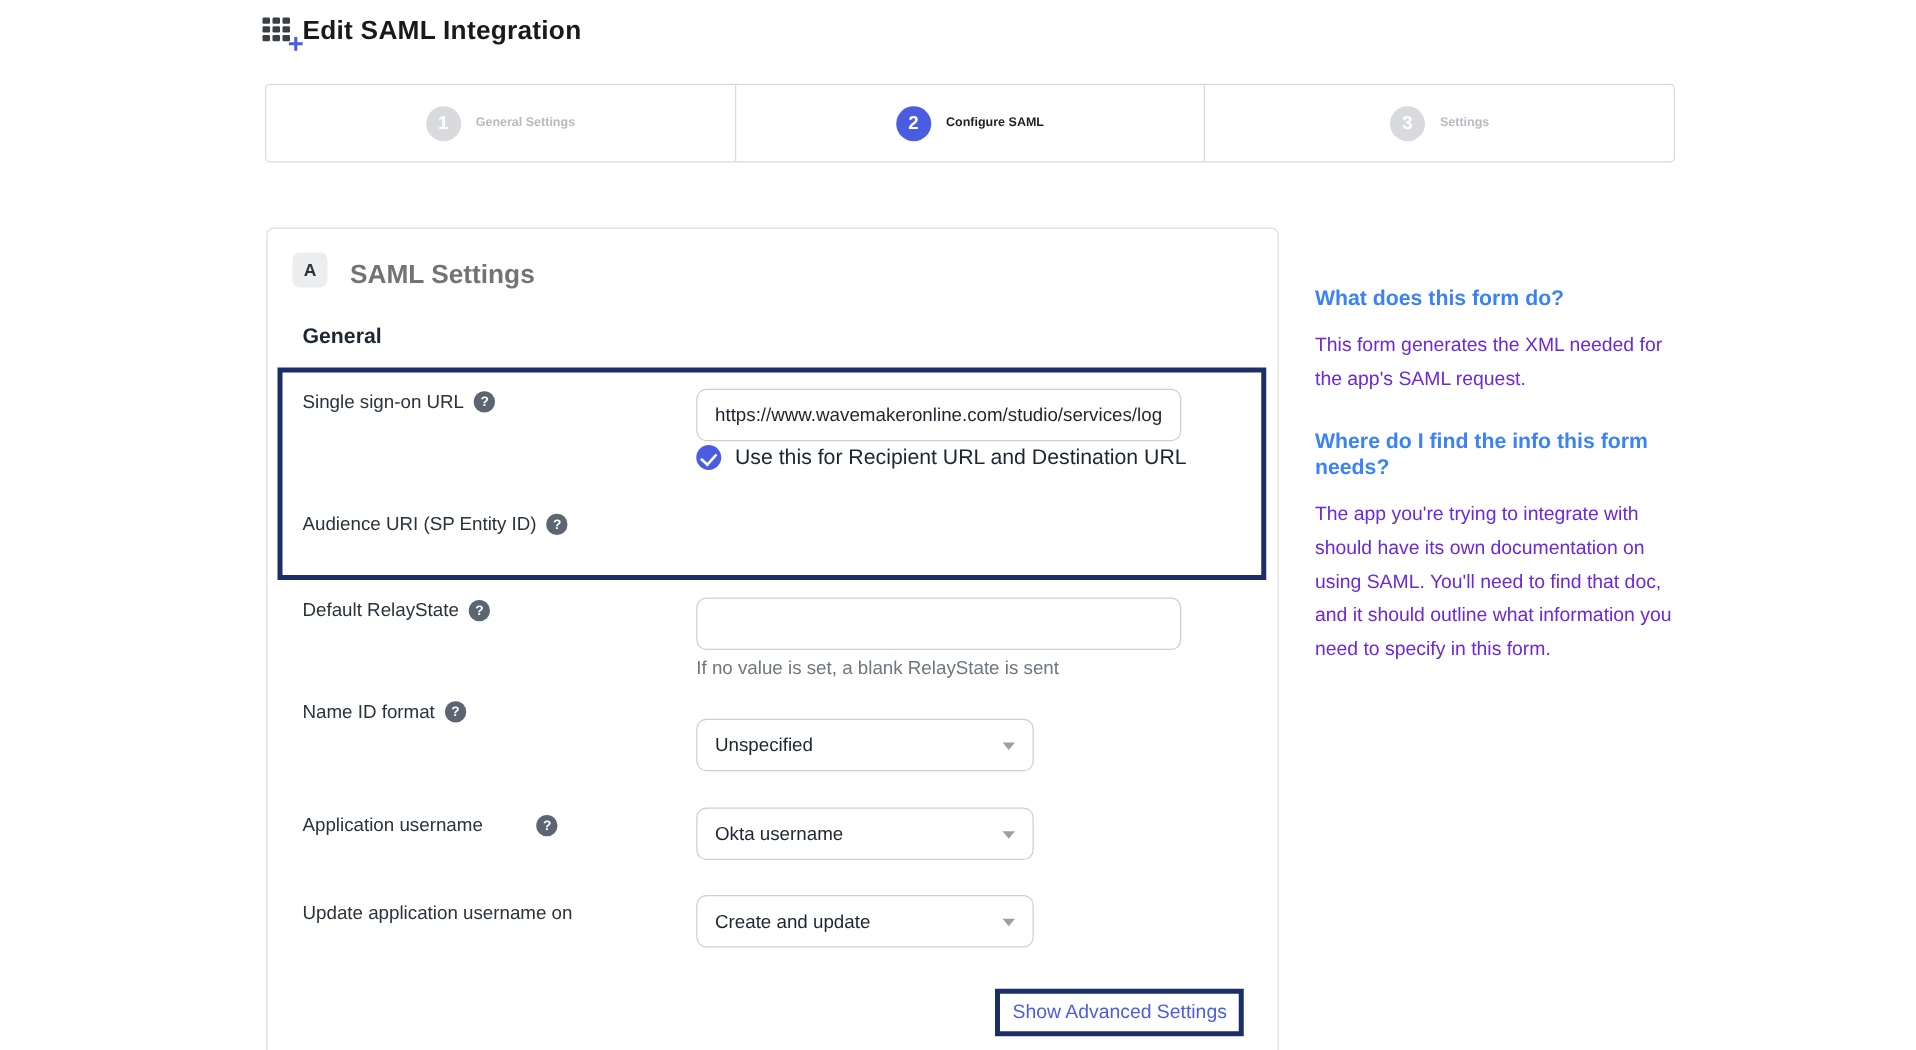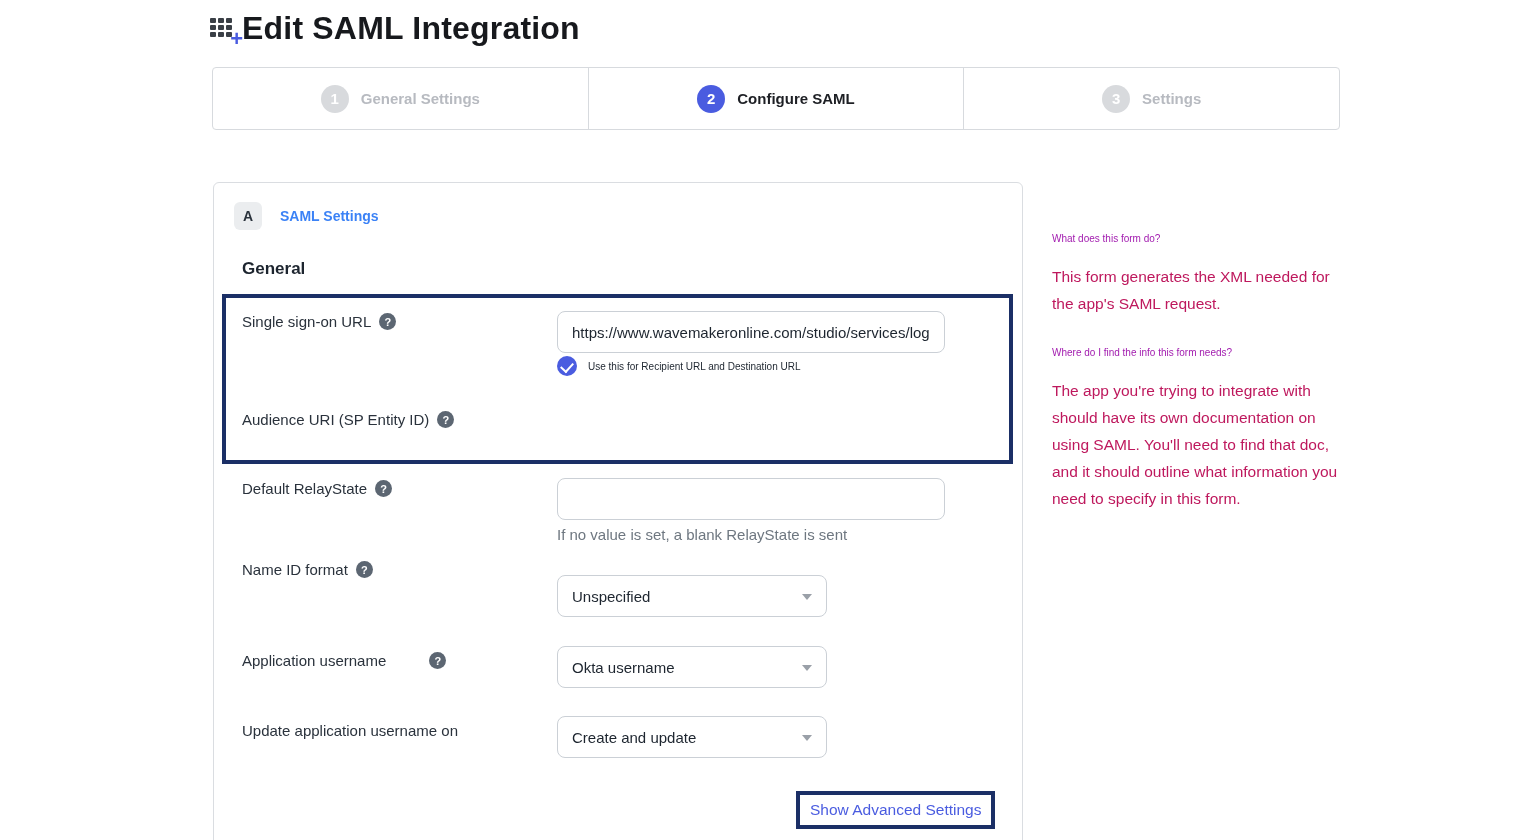--- a/index.html
+++ b/index.html
@@ -7,43 +7,43 @@
     font-family:"Liberation Sans","DejaVu Sans",sans-serif; color:#1d252f; }
 
   
   .title-row { position:absolute; left:210px; top:10px; display:flex; align-items:center; }
   .app-icon { position:relative; width:30px; height:30px; margin-right:2px; }
   .app-icon .grid { position:absolute; left:0; top:4px; display:grid;
     grid-template-columns:repeat(3,6px); grid-template-rows:repeat(3,5px); gap:2px; }
   .app-icon .cell { background:#3a3f46; border-radius:1px; }
   .app-icon .plus { position:absolute; right:-3px; bottom:-6px; color:#4a5ce0;
     font-size:22px; font-weight:700; line-height:1; }
-  .page-title { font-size:32px; font-weight:700; color:#17191d; letter-spacing:.2px; }
+  .page-title { font-size:21px; font-weight:700; color:#17191d; letter-spacing:.2px; }
 
   
   .stepbar { position:absolute; left:212px; top:67px; width:1128px; height:63px;
     border:1px solid #d7dade; border-radius:4px; display:flex; background:#fff; }
   .step { flex:1; display:flex; align-items:center; justify-content:center; gap:12px;
     border-right:1px solid #d7dade; cursor:default; }
   .step:last-child { border-right:none; }
   .step-circle { width:28px; height:28px; border-radius:50%; display:flex;
     align-items:center; justify-content:center; font-size:15px; font-weight:700; color:#fff; }
   .step.inactive .step-circle { background:#d8dadd; }
   .step.active .step-circle { background:#4a5ce0; }
-  .step-label { font-size:15px; font-weight:700; }
+  .step-label { font-size:10px; font-weight:700; }
   .step.inactive .step-label { color:#b7bac0; }
   .step.active .step-label { color:#1d1f24; }
 
   
   .card { position:absolute; left:213px; top:182px; width:810px; height:720px;
     border:1px solid #dadde1; border-radius:6px; background:#fff; }
   .section-badge { position:absolute; left:20px; top:19px; width:28px; height:28px;
     background:#ebedef; border-radius:6px; display:flex; align-items:center;
     justify-content:center; font-size:14px; font-weight:700; color:#2a323c; }
-  .section-title { position:absolute; left:66px; top:25px; font-size:14px; font-weight:700; color:#3b82f6; }
+  .section-title { position:absolute; left:66px; top:25px; font-size:21px; font-weight:700; color:#737373; }
   .group-heading { position:absolute; left:28px; top:76px; font-size:17px; font-weight:700; color:#1d252f; }
 
   
   .hl-box { position:absolute; border:4px solid #1b2f66; pointer-events:none; }
   .hl-main { left:8px; top:111px; width:791px; height:170px; }
 
   .f-label { position:absolute; font-size:15px; color:#2a323c; display:flex;
     align-items:center; gap:8px; }
   .help-icon { width:17px; height:17px; border-radius:50%; background:#5c6672; color:#fff;
     font-size:11px; font-weight:700; display:inline-flex; align-items:center;
@@ -53,39 +53,39 @@
     border-radius:8px; padding:0 14px; font-size:15px; color:#1d252f; background:#fff;
     font-family:"Liberation Sans","DejaVu Sans",sans-serif; white-space:nowrap; overflow:hidden; }
   .text-input.focused { border:2px solid #4a5ce0; box-shadow:0 0 0 3px rgba(110,130,235,.45); }
   .input-wrap { position:absolute; }
   .caret-bar { position:absolute; left:183px; top:10px; width:1.5px; height:22px; background:#1d252f; }
 
   .checkbox-row { position:absolute; left:343px; top:173px; display:flex; align-items:center; gap:11px; }
   .checkbox { width:20px; height:20px; border-radius:50%; background:#4a5ce0; position:relative; cursor:pointer; flex:0 0 auto; }
   .checkbox::after { content:""; position:absolute; left:6px; top:3.5px; width:6px; height:10px;
     border:solid #fff; border-width:0 2.4px 2.4px 0; transform:rotate(42deg); }
-  .checkbox-label { font-size:10px; color:#1d252f; }
+  .checkbox-label { font-size:17px; color:#1d252f; }
 
   .hint-text { position:absolute; font-size:15px; color:#6e7780; }
 
   .select-box { position:absolute; width:270px; height:42px; border:1px solid #cbd0d6;
     border-radius:8px; background:#fff; display:flex; align-items:center;
     padding:0 14px; font-size:15px; color:#1d252f; cursor:pointer; }
   .select-caret { position:absolute; right:14px; top:18px; width:0; height:0;
     border-left:5px solid transparent; border-right:5px solid transparent;
     border-top:6px solid #9aa0a8; }
 
   .adv-box { position:absolute; left:582px; top:608px; border:4px solid #1b2f66;
     background:#fff; padding:6px 10px; }
   .adv-link { font-size:15.5px; color:#4a5ce0; cursor:pointer; text-decoration:none; white-space:nowrap;text-align:center; }
 
   
   .side { position:absolute; left:1052px; top:228px; width:290px; }
-  .side h4 { font-size:10px; font-weight:400; color:#a21caf; line-height:21px; margin-bottom:14px; }
-  .side p  { font-size:15.5px; color:#be185d; line-height:27px; margin-bottom:25px; }
+  .side h4 { font-size:17px; font-weight:700; color:#3b82f6; line-height:21px; margin-bottom:14px; }
+  .side p  { font-size:15.5px; color:#6d28d9; line-height:27px; margin-bottom:25px; }
 </style>
 </head>
 <body>
 
 <div class="title-row">
   <span class="app-icon">
     <span class="grid">
       <span class="cell"></span>
         <span class="cell"></span>
         <span class="cell"></span>

